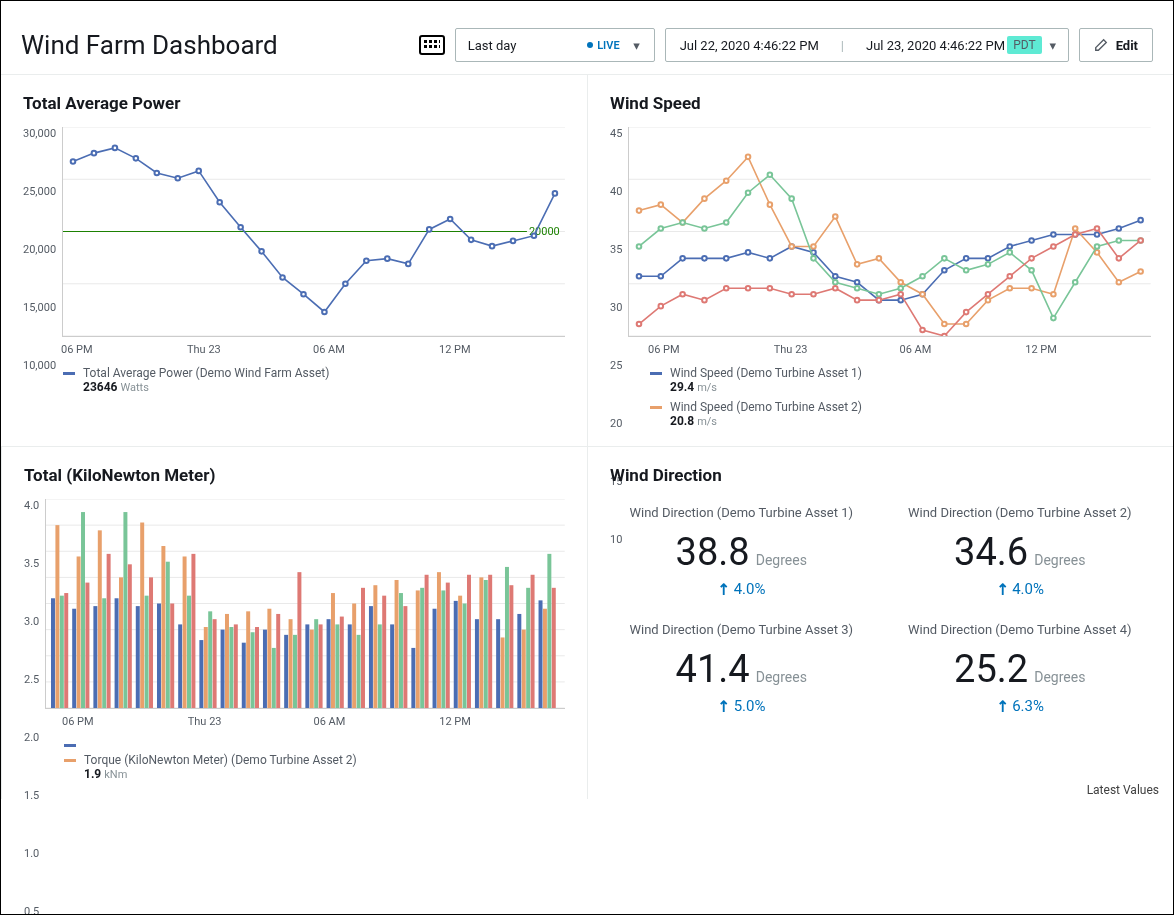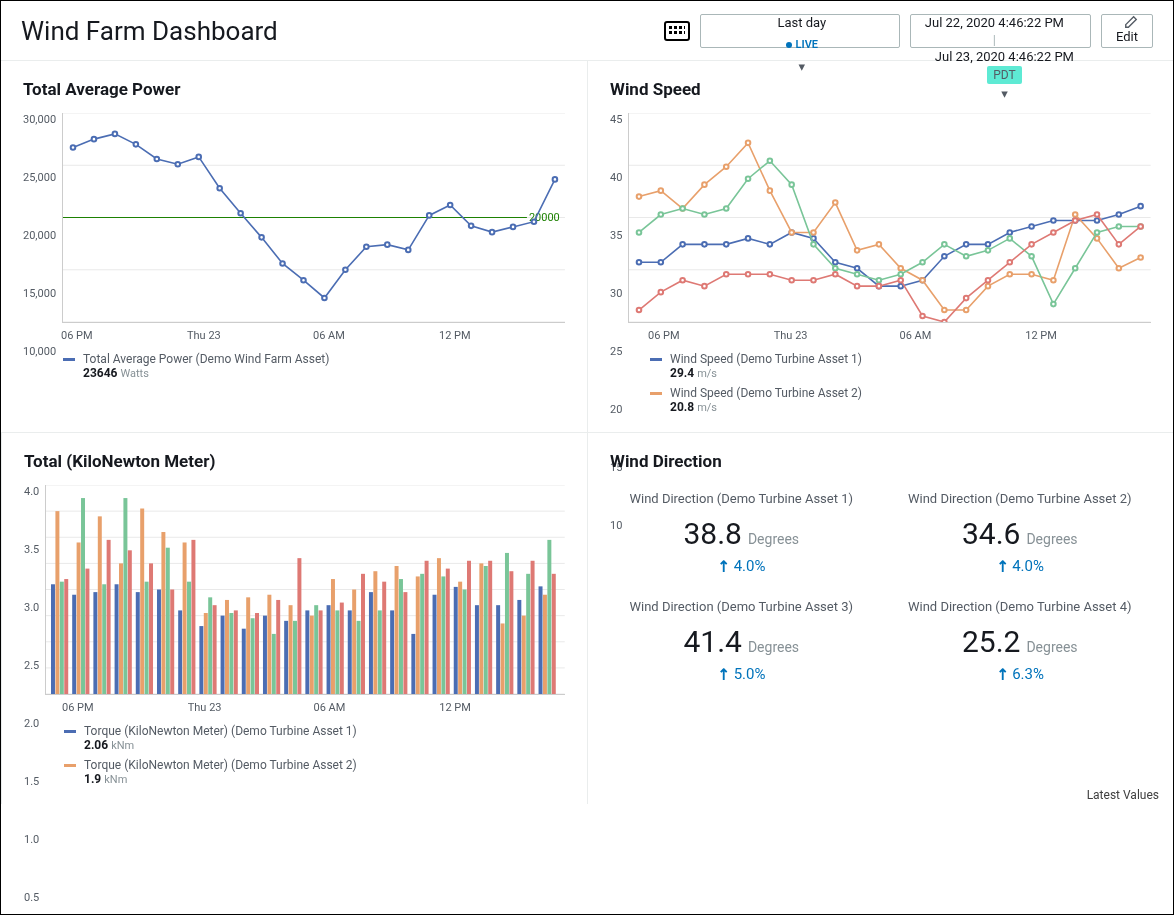--- a/index.html
+++ b/index.html
@@ -6,49 +6,49 @@
   body {
     font-family: -apple-system, "Segoe UI", Roboto, "Helvetica Neue", Arial, sans-serif;
     background: #fff; color: #16191f; font-size: 13px;
     width: 1174px;
   }
   .page { border: 1px solid #000; width: 1174px; height: 915px; overflow: hidden; }
 
   
   .header {
     display: flex; align-items: center; gap: 10px;
-    padding: 13px 20px 12px 20px;
+    padding: 27px 20px 12px 20px;
     border-bottom: 1px solid #eaeded;
   }
   .header h1 { font-size: 26px; font-weight: 400; flex: 0 0 auto; margin-right: auto; }
   .kbd-icon { width: 26px; height: 20px; border: 2px solid #000; border-radius: 3px; position: relative; }
   .kbd-icon::before {
     content:""; position:absolute; inset:3px;
     background:
       linear-gradient(#000,#000) 0 0/3px 3px no-repeat,
       linear-gradient(#000,#000) 5px 0/3px 3px no-repeat,
       linear-gradient(#000,#000) 10px 0/3px 3px no-repeat,
       linear-gradient(#000,#000) 15px 0/3px 3px no-repeat,
       linear-gradient(#000,#000) 0 5px/3px 3px no-repeat,
       linear-gradient(#000,#000) 5px 5px/3px 3px no-repeat,
       linear-gradient(#000,#000) 10px 5px/3px 3px no-repeat,
       linear-gradient(#000,#000) 15px 5px/3px 3px no-repeat,
       linear-gradient(#000,#000) 4px 10px/12px 3px no-repeat;
   }
-  .ctrl { border:1px solid #aab7b8; border-radius:2px; background:#fff; height:34px; display:flex; align-items:center;flex-direction:column; }
+  .ctrl { border:1px solid #aab7b8; border-radius:2px; background:#fff; height:34px; display:flex; align-items:center; }
   .range-ctrl { width: 200px; padding: 0 8px 0 12px; gap:8px; }
   .range-ctrl .label { flex:1; font-size:13px; }
   .live-pill { display:flex; align-items:center; gap:4px; color:#0073bb; font-size:11px; font-weight:600; }
   .live-pill .dot { width:6px; height:6px; border-radius:50%; background:#0073bb; }
   .caret { width:18px; text-align:center; color:#545b64; cursor:pointer; }
   .date-ctrl { padding: 0 6px 0 14px; gap:2px; }
   .date-ctrl .d1 { padding-right: 20px; }
   .date-ctrl .sep { color:#aab7b8; padding-right: 20px; }
   .tz { background:#5eead4; padding:2px 6px; border-radius:2px; color:#545b64; font-size:12px; }
-  .edit-btn { padding: 0 14px; cursor:pointer; font-weight:400;align-items:flex-end; }
+  .edit-btn { padding: 0 14px; gap:8px; cursor:pointer; font-weight:700; }
 
   
   .grid { display:flex; flex-wrap:wrap; }
   .panel { width: 50%; padding: 18px 22px 12px 22px; position:relative; }
   .panel + .panel { border-left: 1px solid #eaeded; }
   .row2 { border-top: 1px solid #eaeded; }
   .panel h2 { font-size: 17px; font-weight: 700; margin-bottom: 14px; }
 
   .chart-wrap { display:flex; }
   .y-axis {
@@ -66,21 +66,21 @@
   .swatch { width:12px; height:3px; margin-top:6px; flex-shrink:0; }
   .legend-item .lbl { color:#545b64; }
   .legend-item .val { color:#16191f; font-weight:700; }
   .legend-item .unit { color:#879196; font-size:11px; }
 
   
   .kpi-grid { display:flex; flex-wrap:wrap; gap: 24px 16px; padding-top: 6px; }
   .kpi { flex: 0 0 calc(50% - 8px); text-align:center; }
   .kpi .title { color:#545b64; font-size:13px; margin-bottom: 8px; line-height:1.3; }
   .kpi .val-row { display:flex; gap:6px; align-items:baseline; justify-content:center; }
-  .kpi .value { font-size: 30px; font-weight:400; }
+  .kpi .value { font-size: 38px; font-weight:400; }
   .kpi .unit { color:#879196; font-size:14px; }
   .kpi .delta { color:#0073bb; font-size:15px; margin-top:6px; display:flex; gap:4px; justify-content:center; align-items:center; }
   .arrow-up { display:inline-block; transform: rotate(-45deg); font-weight:bold; }
 
   .latest-lbl { position:absolute; bottom:2px; right:14px; color:#404040; font-size:12px; }
 
   svg .pt { fill:#fff; stroke-width:2; }
 </style>
 </head>
 <body>
@@ -470,24 +470,20 @@
           <span>Thu 23</span>
           <span></span>
           <span>06 AM</span>
           <span></span>
           <span>12 PM</span>
           <span></span>
         </div>
       <div class="legend" id="legend3">
           <div class="legend-item">
             <div class="swatch" style="background: rgb(75, 109, 179);"></div>
-            <div>
-              <div class="lbl">Torque (KiloNewton Meter) (Demo Turbine Asset 1)</div>
-              <div><span class="val">2.06</span> <span class="unit">kNm</span></div>
-            </div>
           </div>
           <div class="legend-item">
             <div class="swatch" style="background: rgb(232, 160, 107);"></div>
             <div>
               <div class="lbl">Torque (KiloNewton Meter) (Demo Turbine Asset 2)</div>
               <div><span class="val">1.9</span> <span class="unit">kNm</span></div>
             </div>
           </div>
         </div>
     </div>

